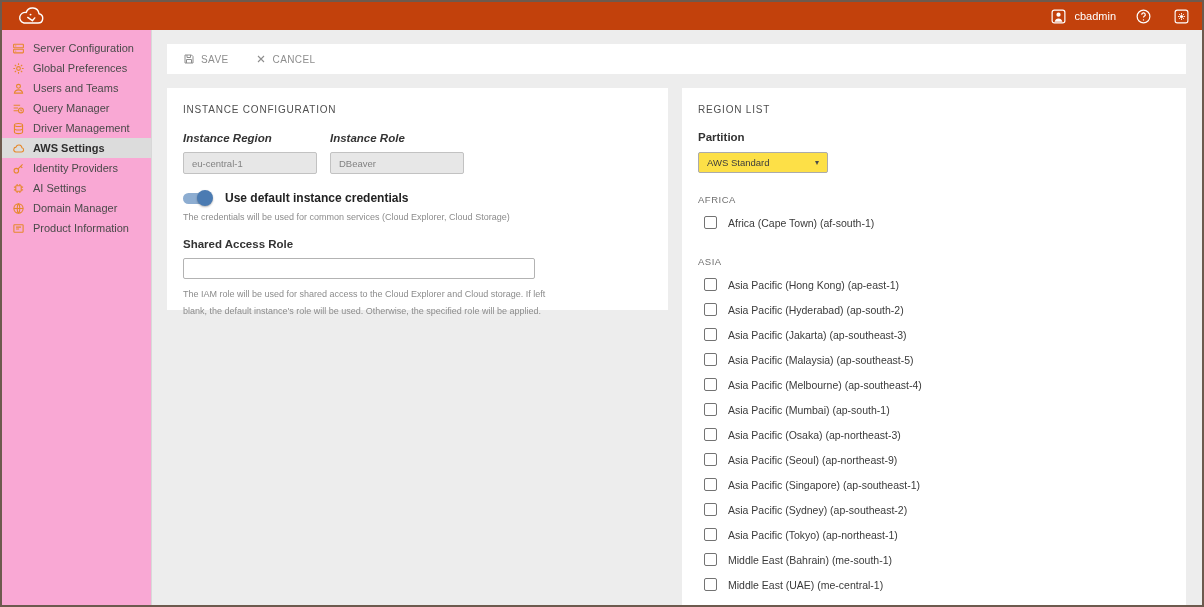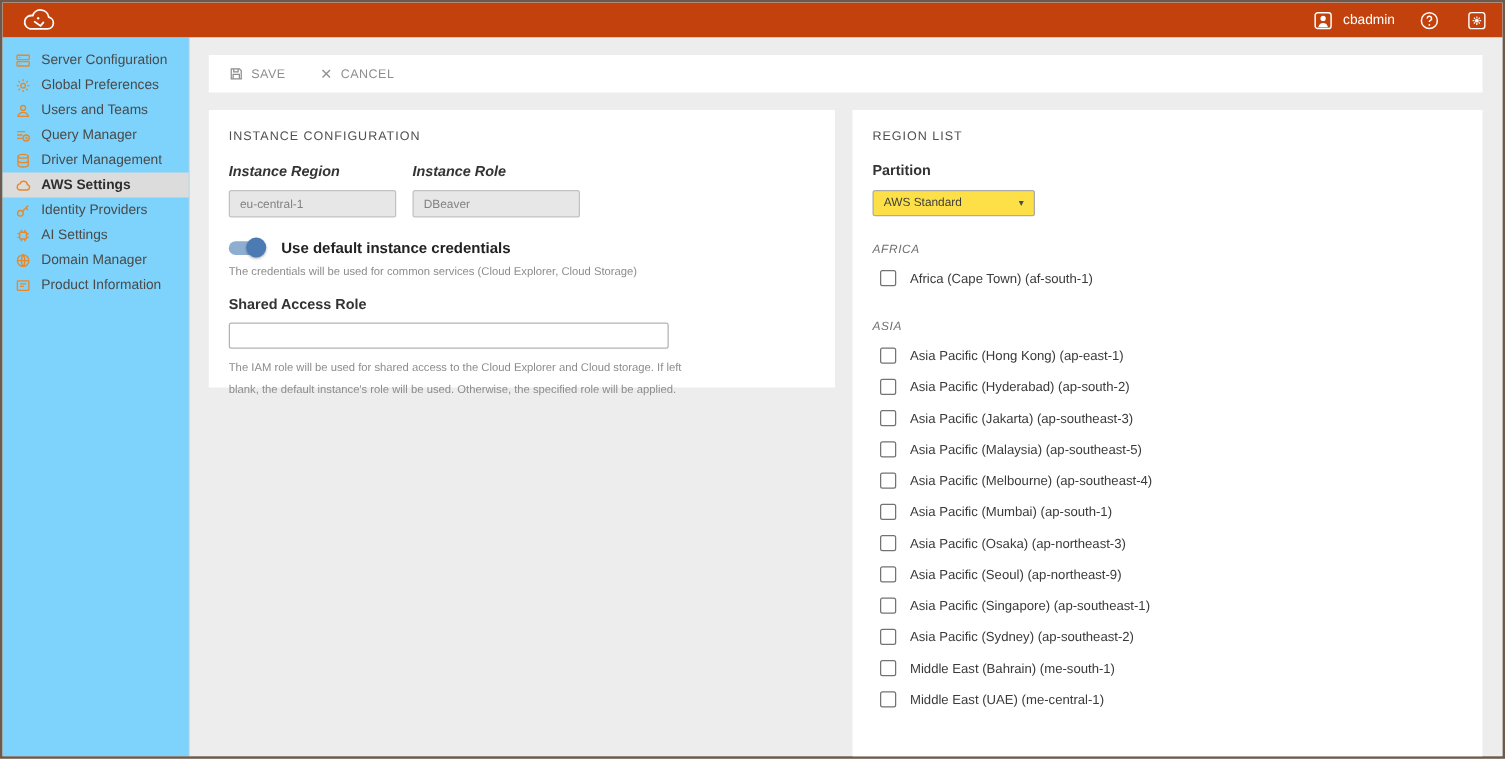--- a/index.html
+++ b/index.html
@@ -25,21 +25,21 @@
   .user-chip { display:flex; align-items:center; gap:7px; cursor:pointer; }
   .user-chip svg { width:17px; height:17px; }
   .user-name { font-size:11px; color:#fff; }
   .tb-iconbtn { width:22px; height:22px; display:flex; align-items:center; justify-content:center; cursor:pointer; }
   .tb-iconbtn svg { width:17px; height:17px; }
   
   .shell { flex:1; display:flex; min-height:0; }
   
   .sidebar {
     width:150px; flex:0 0 150px;
-    background:#7dd3fc;
+    background:#f9a8d4;
     border-right:1px solid #d8d8d8;
     padding-top:8px;
   }
   .side-item {
     height:20px; display:flex; align-items:center; gap:8px;
     padding-left:10px; cursor:pointer;
     font-size:11px; color:#4a4a4a; white-space:nowrap;
   }
   .side-item.active { background:#dcdcdc; color:#2e2e2e; font-weight:bold; }
   .side-icon { width:13px; height:13px; flex:0 0 13px; color:#e6882b; display:flex; }
@@ -95,21 +95,21 @@
   
   .partition-label { font-size:11.5px; font-weight:bold; color:#333; margin-top:16px; }
   .select {
     margin-top:9px; width:130px; height:21px;
     border:1px solid #ababab; border-radius:2px; background:#fde047;
     display:flex; align-items:center; justify-content:space-between;
     padding:0 8px; cursor:pointer;
   }
   .select-value { font-size:9.5px; color:#3c3c3c; }
   .select-chevron { font-size:8px; color:#4a4a4a; }
-  .group-header { font-size:9.5px; letter-spacing:.5px; color:#6f6f6f; margin-top:21px;font-style:italic; }
+  .group-header { font-size:9.5px; letter-spacing:.5px; color:#6f6f6f; margin-top:21px; }
   .region-row { display:flex; align-items:center; height:25px; margin-top:0; cursor:pointer; }
   .region-row:first-of-type { margin-top:4px; }
   .group-header + .region-row { margin-top:5px; }
   .cb {
     width:13px; height:13px; flex:0 0 13px;
     border:1.5px solid #737373; border-radius:2px;
     margin-left:6px; background:#fff;
   }
   .region-label { font-size:10.5px; color:#3a3a3a; margin-left:11px; white-space:nowrap; }
 </style>
@@ -342,20 +342,24 @@
             <div class="region-row">
               <span class="cb"></span>
               <span class="region-label">Asia Pacific (Singapore) (ap-southeast-1)</span>
             </div>
             <div class="region-row">
               <span class="cb"></span>
               <span class="region-label">Asia Pacific (Sydney) (ap-southeast-2)</span>
             </div>
             <div class="region-row">
               <span class="cb"></span>
+              <span class="region-label">Asia Pacific (Tokyo) (ap-northeast-1)</span>
+            </div>
+            <div class="region-row">
+              <span class="cb"></span>
               <span class="region-label">Middle East (Bahrain) (me-south-1)</span>
             </div>
             <div class="region-row">
               <span class="cb"></span>
               <span class="region-label">Middle East (UAE) (me-central-1)</span>
             </div>
           </div>
       </section>
     </div>
   </div>

